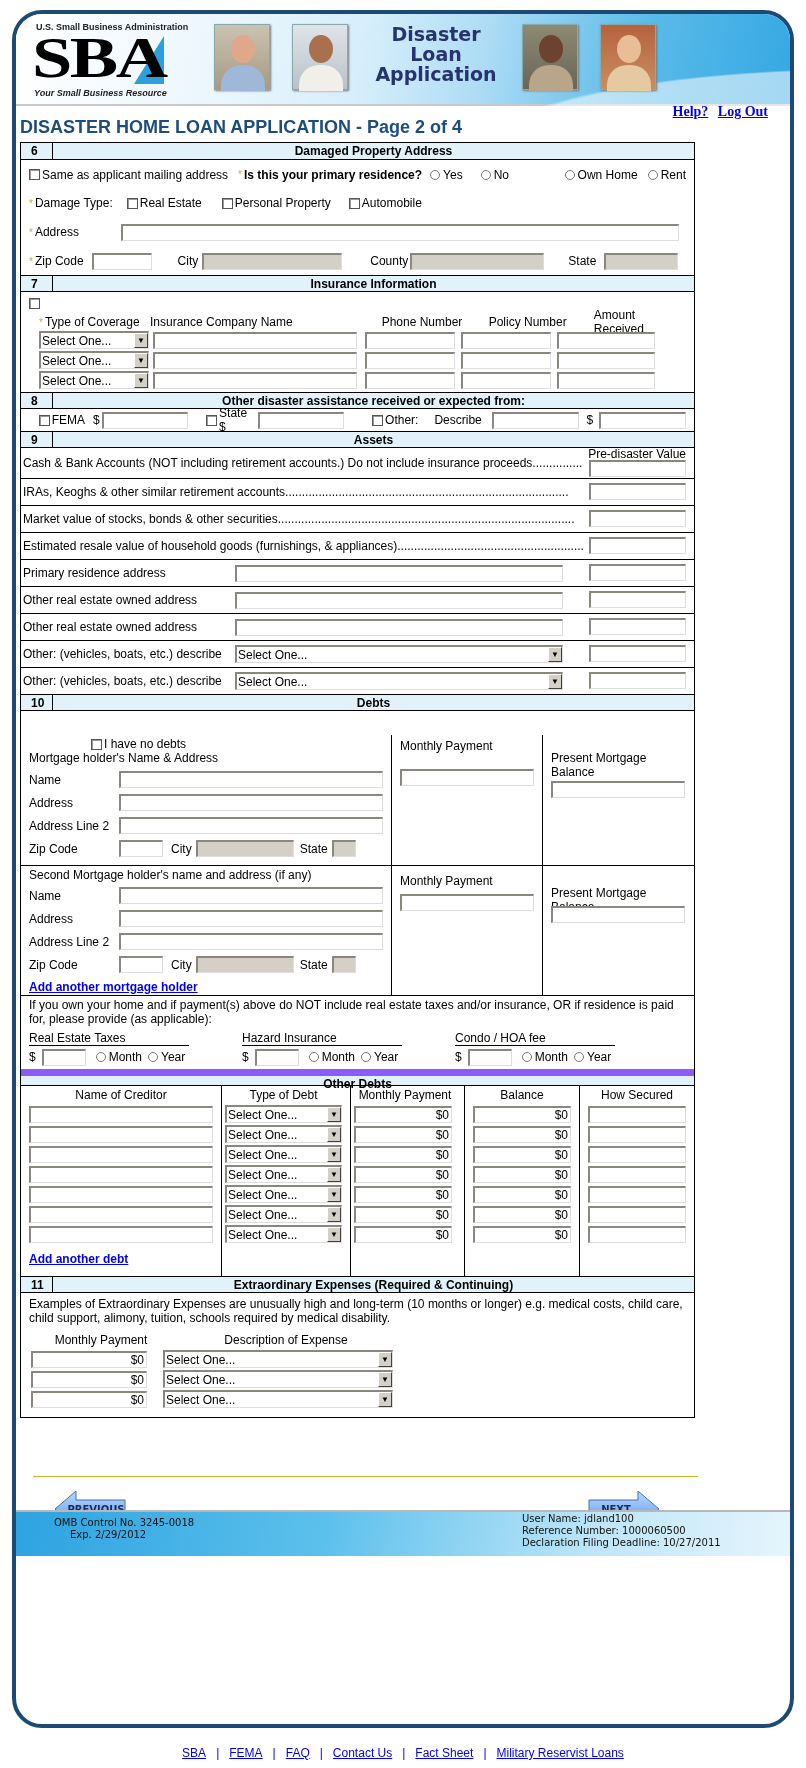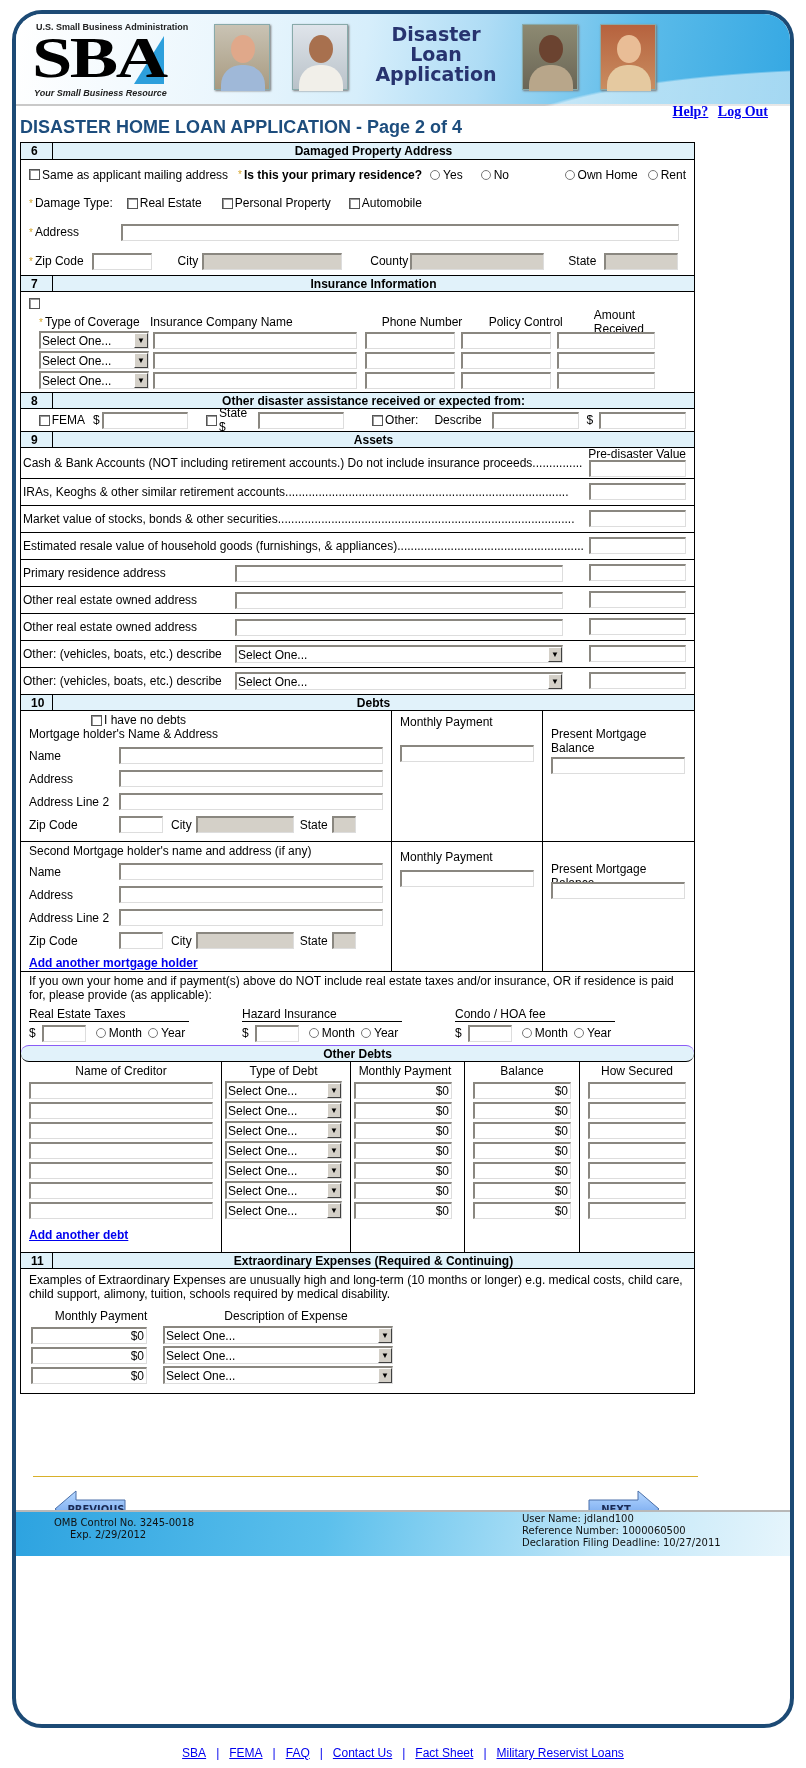--- a/index.html
+++ b/index.html
@@ -170,21 +170,21 @@
       <div class="sec-num">7</div>
       <div class="sec-title">Insurance Information</div>
     </div>
     <div class="row" style="height:22px;padding-left:8px;">
       <span class="cb"></span>
     </div>
     <div class="row" style="height:16px;padding-left:18px;">
       <span style="width:114px;"><span class="req">*</span><span>Type of Coverage</span></span>
       <span style="width:238px;">Insurance Company Name</span>
       <span style="width:110px;">Phone Number</span>
-      <span style="width:108px;">Policy Control</span>
+      <span style="width:108px;">Policy Number</span>
       <span>Amount Received</span>
     </div>
     <div id="ins-rows" style="padding: 0 0 2px 18px;">
         <div style="display:flex;align-items:center;height:20px;">
           <span class="sel" style="width:110px;">
             <span>Select One...</span>
             <span class="arrow">▼</span>
           </span>
           <span class="inp" style="width:204px;margin-left:4px;"></span>
           <span class="inp" style="width:90px;margin-left:8px;"></span>
@@ -286,21 +286,21 @@
           </span>
           <span class="inp val"></span>
         </div>
       </div>
 
     <div class="sec-head" style="border-top:1px solid #000;">
       <div class="sec-num">10</div>
       <div class="sec-title">Debts</div>
     </div>
 
-    <div class="debt-block" style="border-top:none;height:130px;">
+    <div class="debt-block" style="border-top:none;height:130px;margin-top:24px;">
       <div class="debt-left">
         <div style="height:14px;padding-left:62px;"><span class="cb"></span><span>I have no debts</span></div>
         <div style="height:17px;">Mortgage holder's Name &amp; Address</div>
         <div class="dl-row">
             <span class="l">Name</span>
             <span class="inp" style="width:265px;"></span>
           </div>
         <div class="dl-row">
             <span class="l">Address</span>
             <span class="inp" style="width:265px;"></span>
@@ -395,21 +395,21 @@
               <span class="inp" style="width:44px;margin-left:6px;"></span>
               <span class="rb" style="margin-left:10px;"></span>
               <span>Month</span>
               <span class="rb" style="margin-left:6px;"></span>
               <span>Year</span>
             </div>
           </div>
         </div>
     </div>
 
-    <div class="sec-head" style="border-top:1px solid #8b5cf6;border-radius:8px;">
+    <div class="sec-head" style="border-top:7px solid #8b5cf6;">
       <div class="sec-title">Other Debts</div>
     </div>
     <div class="od-table" style="border-top:none;height:190px;" id="od-table">
         <div class="od-col" style="width:201px;">
           <div class="hd">Name of Creditor</div>
           <div class="cell">
             <span class="inp" style="width:186px;"></span>
           </div>
           <div class="cell">
             <span class="inp" style="width:186px;"></span>

